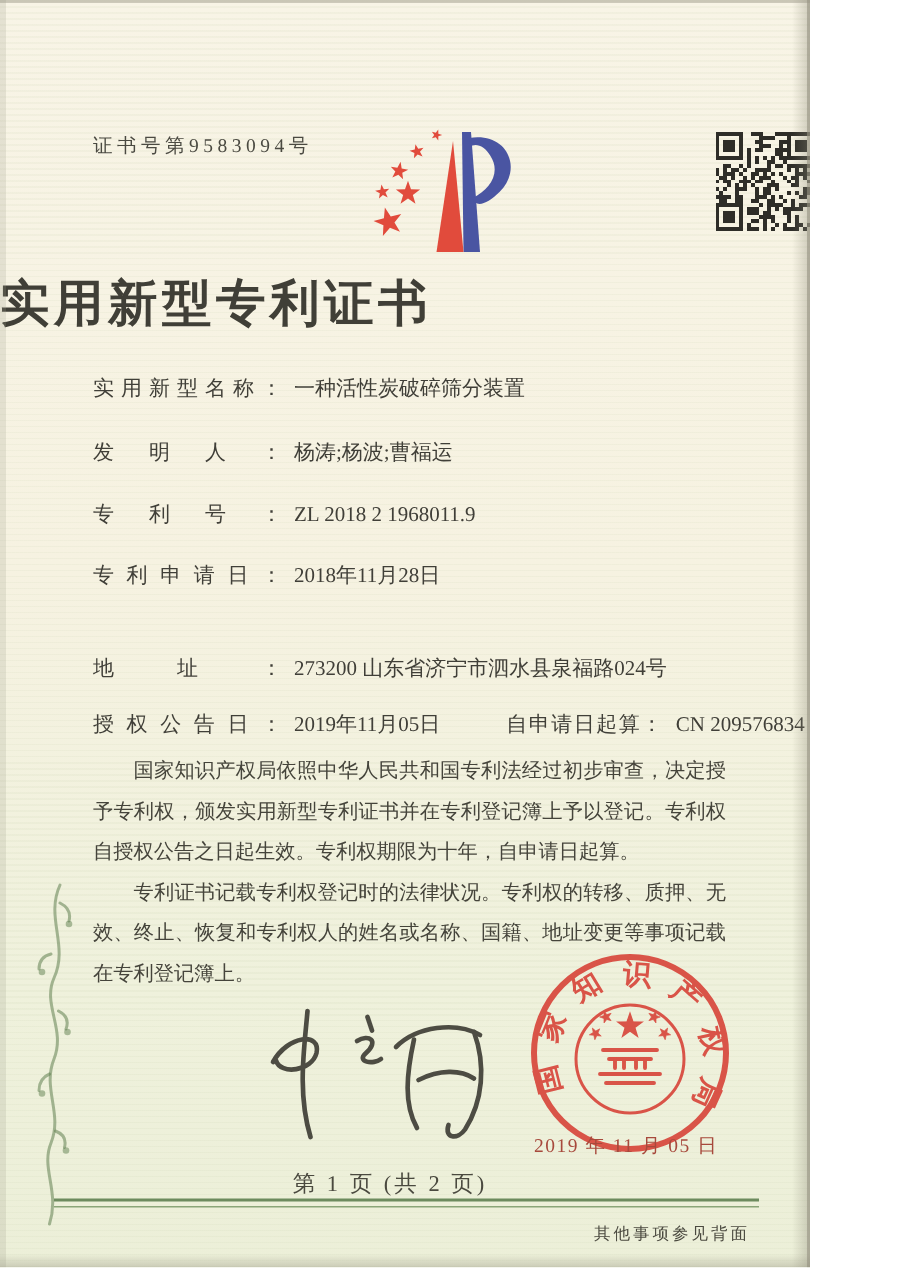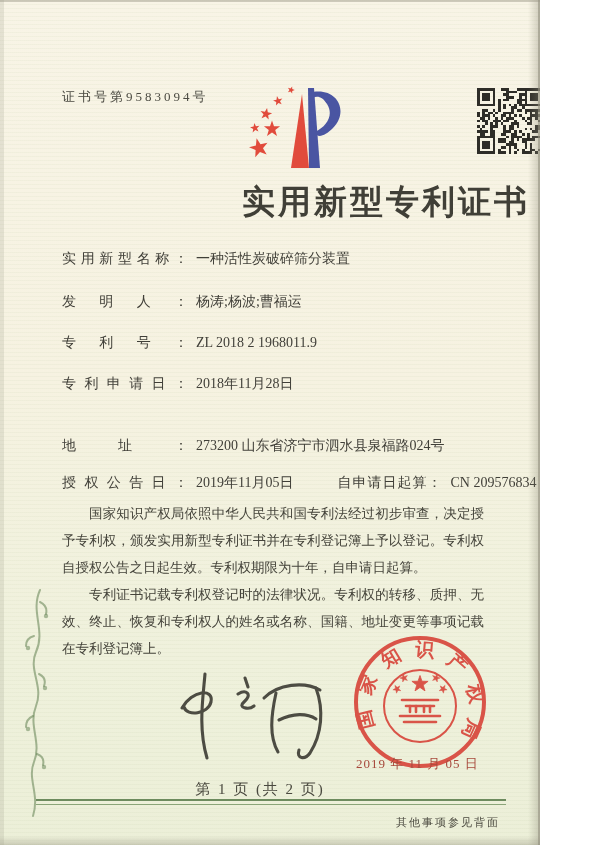--- a/index.html
+++ b/index.html
@@ -15,21 +15,21 @@
     background:linear-gradient(90deg,transparent,rgba(138,136,118,.38));}
   .edge-right-line{position:absolute;top:0;right:0;width:2px;height:100%;background:rgba(150,147,130,.6);}
   .edge-bottom{position:absolute;left:0;bottom:0;width:100%;height:9px;
     background:linear-gradient(180deg,transparent,rgba(138,136,118,.35));}
   .edge-top{position:absolute;left:0;top:0;width:100%;height:2px;background:rgba(152,149,134,.45);}
   .edge-left{position:absolute;left:0;top:0;width:4px;height:100%;background:rgba(160,158,140,.22);}
 
   .cert-no{position:absolute;left:62px;top:88px;font-size:13px;letter-spacing:3px;color:#4b4a42;}
   .logo{position:absolute;left:246px;top:82px;width:96px;height:92px;}
   .qr{position:absolute;left:477px;top:88px;width:66px;height:66px;}
-  .title{position:absolute;left:0;right:10px;top:180px;text-align:right;
+  .title{position:absolute;left:0;right:10px;top:180px;text-align:left;
     font-size:33px;font-weight:bold;letter-spacing:3px;color:#403f37;}
 
   .row{position:absolute;left:62px;font-size:14px;white-space:nowrap;color:#403f38;}
   .lbl{display:inline-block;width:126px;text-align:justify;text-align-last:justify;}
   .val{margin-left:8px;text-align:right;}
   .lbl-n{letter-spacing:1px;margin-left:44px;}
   .r-name{top:250px;} .r-inv{top:293px;} .r-pat{top:334px;} .r-fil{top:375px;}
   .r-own{top:409px;} .r-addr{top:437px;} .r-grant{top:474px;}
 
   .paras{position:absolute;left:62px;right:56px;top:500px;font-size:13.5px;

